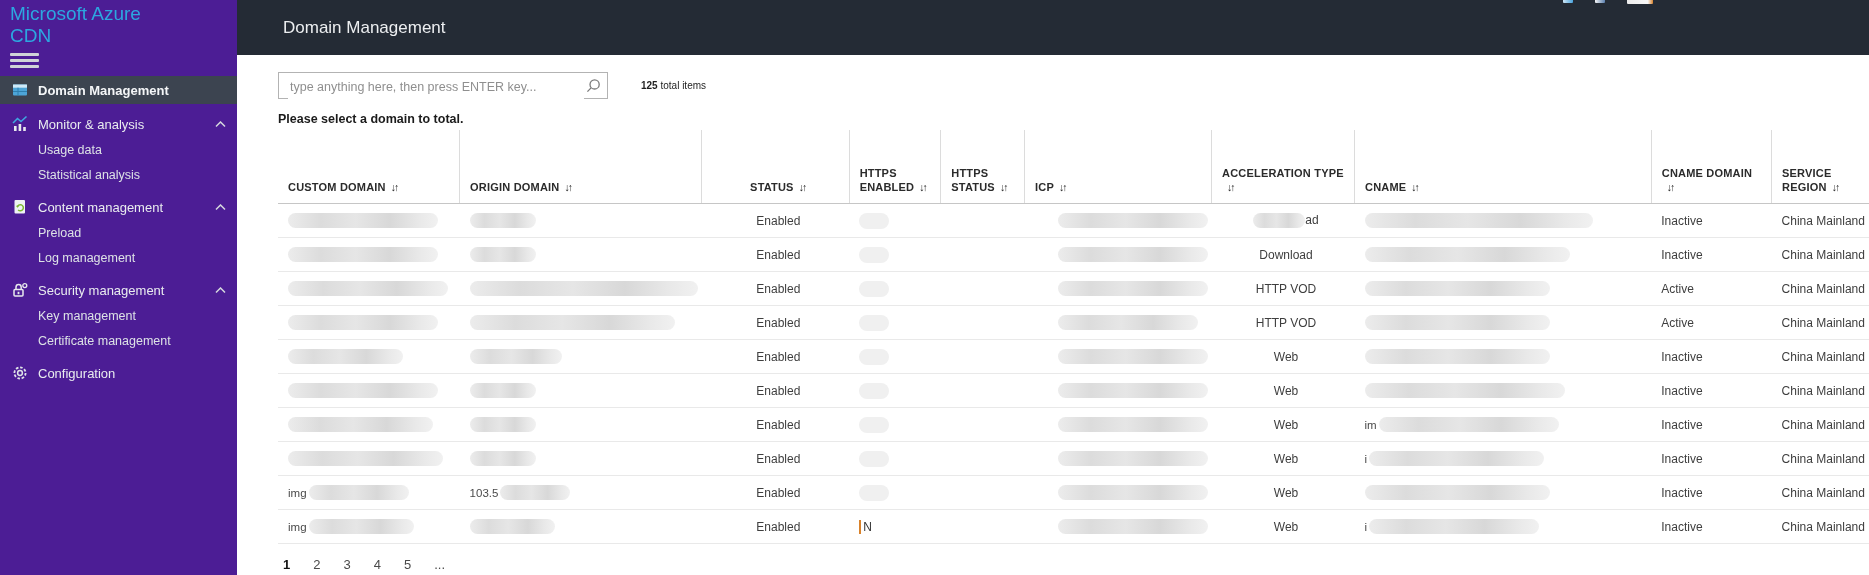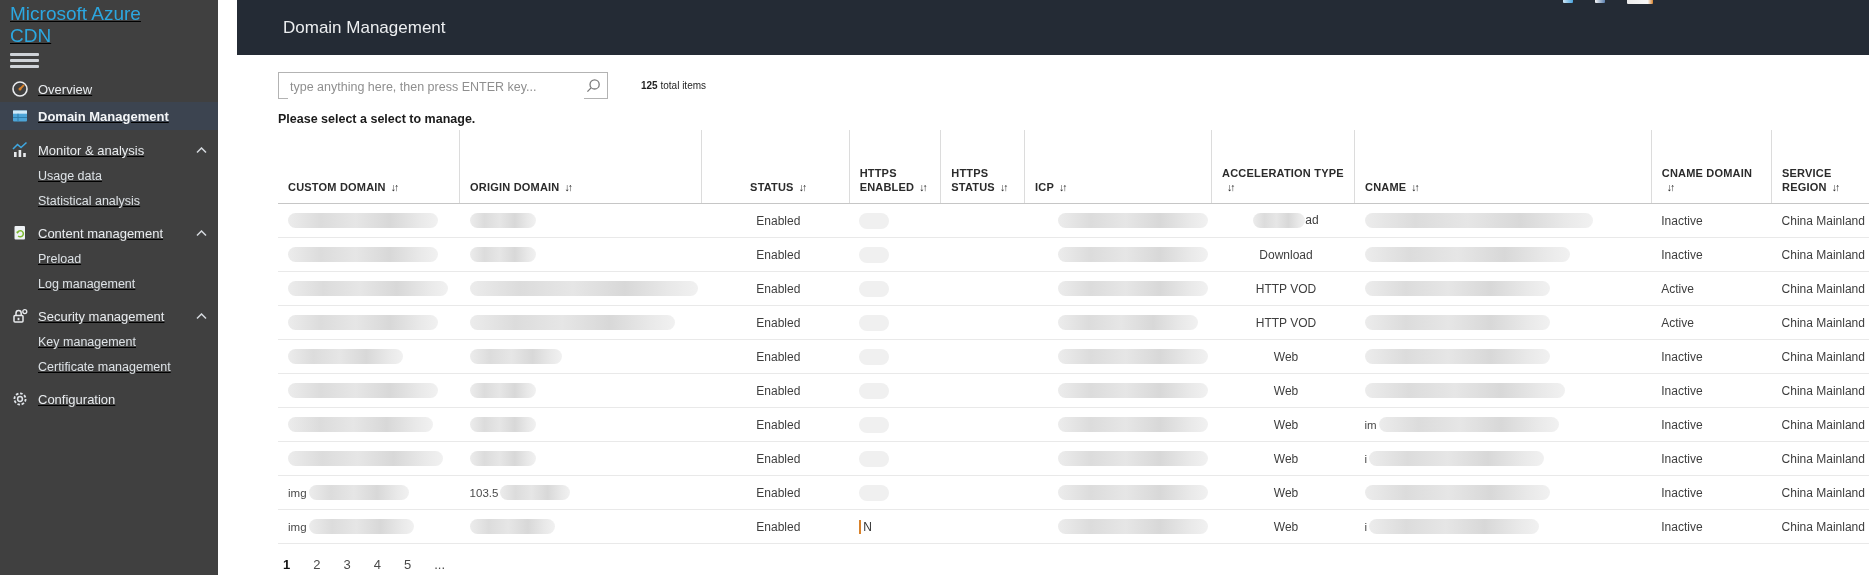--- a/index.html
+++ b/index.html
@@ -3,21 +3,21 @@
 <meta charset="utf-8">
 <style>
   html,body{margin:0;padding:0;}
   body{
     width:1869px;height:575px;position:relative;overflow:hidden;
     background:#ffffff;
     font-family:"Liberation Sans","DejaVu Sans",sans-serif;
     -webkit-font-smoothing:antialiased;
   }
   
-  .sidebar{position:absolute;left:0;top:0;bottom:0;width:218px;background:#404040;z-index:3;text-decoration:underline;}
+  .sidebar{position:absolute;left:0;top:0;bottom:0;width:237px;background:#4c1d95;z-index:3;}
   .brand{margin:3px 0 0 10px;font-size:19px;line-height:22px;font-weight:400;color:#2ca7e0;}
   .burger{margin:6px 0 0 10px;width:29px;cursor:pointer;}
   .burger i{display:block;height:3px;margin-bottom:3px;background:#cfd3d8;border-radius:1px;}
   .nav{margin-top:8px;}
   .nav-item{position:relative;height:26px;display:flex;align-items:center;color:#e9ecef;font-size:13px;cursor:pointer;}
   .nav-item .nicon{width:27px;margin-left:11px;display:flex;align-items:center;flex:0 0 27px;}
   .nav-item .nlabel{white-space:nowrap;}
   .nav-item.noicon .nlabel{margin-left:38px;}
   .nav-item.sub{height:25px;color:#dde2e6;font-size:12.5px;align-items:center;}
   .nav-item.sub .nlabel{margin-left:38px;}
@@ -70,30 +70,20 @@
   <div class="brand">
     <div>Microsoft Azure</div>
     <div>CDN</div>
   </div>
   <div class="burger">
       <i></i>
       <i></i>
       <i></i>
     </div>
   <div class="nav">
-      <div class="nav-item">
-        <span class="nicon">
-          <svg width="18" height="18" viewBox="0 0 18 18">
-            <circle cx="9" cy="9" r="7" fill="none" stroke="#e8eaed" stroke-width="1.6"></circle>
-            <path d="M9 9 L12.6 5.4" stroke="#d9822b" stroke-width="1.8" stroke-linecap="round"></path>
-            <circle cx="9" cy="9" r="1.5" fill="#d9822b"></circle>
-          </svg>
-        </span>
-        <span class="nlabel">Overview</span>
-      </div>
       <div class="nav-item selected">
         <span class="nicon">
           <svg width="18" height="18" viewBox="0 0 18 18">
             <rect x="2" y="3.5" width="14" height="11" rx="1" fill="#4da5d8"></rect>
             <rect x="2" y="3.5" width="14" height="3.2" fill="#cfe9f8"></rect>
             <line x1="7" y1="6.7" x2="7" y2="14.5" stroke="#2e7fae" stroke-width="1"></line>
             <line x1="2" y1="10.5" x2="16" y2="10.5" stroke="#2e7fae" stroke-width="1"></line>
           </svg>
         </span>
         <span class="nlabel">Domain Management</span>
@@ -186,21 +176,21 @@
       <span class="search-btn">
         <svg width="16" height="16" viewBox="0 0 16 16">
           <circle cx="9.6" cy="6.4" r="4.6" fill="none" stroke="#7a7a7a" stroke-width="1.3"></circle>
           <line x1="6.1" y1="9.9" x2="2.4" y2="13.6" stroke="#7a7a7a" stroke-width="1.3"></line>
         </svg>
       </span>
     </div>
     <div class="total-items"><span class="b">125</span><span> total items</span></div>
   </div>
 
-  <div class="note">Please select a select to manage.</div>
+  <div class="note">Please select a domain to total.</div>
 
   <table class="grid">
     <colgroup>
       <col style="width:184px">
         <col style="width:235px">
         <col style="width:160px">
       <col style="width:95px">
         <col style="width:88px">
         <col style="width:138px">
       <col style="width:145px">

